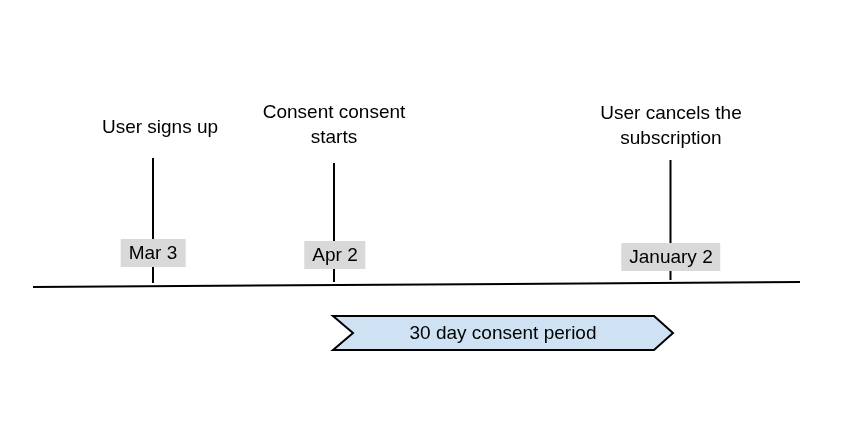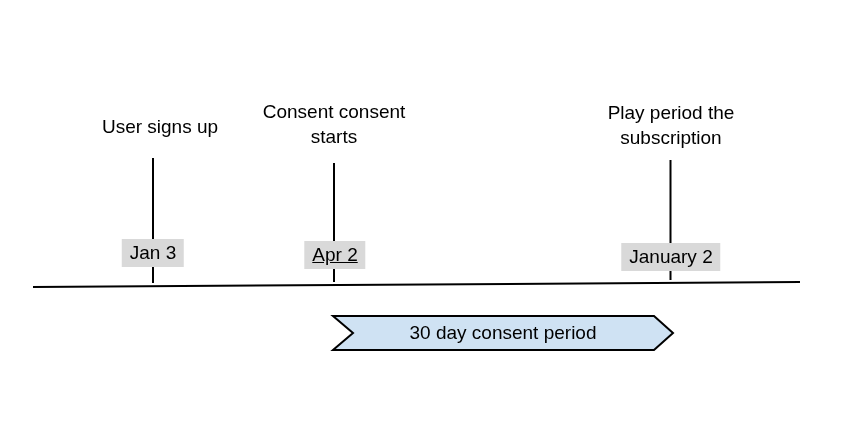--- a/index.html
+++ b/index.html
@@ -52,21 +52,21 @@
     position: absolute;
     transform: translateX(-50%);
     background: var(--label_bg, #d9d9d9);
     font-size: 19px;
     line-height: 26px;
     padding: 1px 8px;
     text-align: center;
     white-space: nowrap;
   }
   .date-label.d1 { left: 153px; top: 239px; }
-  .date-label.d2 { left: 335px; top: 241px; text-decoration: underline; }
+  .date-label.d2 { left: 335px; top: 241px; }
   .date-label.d3 { left: 671px; top: 243px; }
   .banner-label {
     position: absolute;
     left: 503px;
     top: 321px;
     transform: translateX(-50%);
     font-size: 19px;
     line-height: 24px;
     white-space: nowrap;
     text-align: left;
@@ -83,21 +83,21 @@
     <line class="tick" x1="334" y1="163" x2="334" y2="282"></line>
     <line class="tick" x1="670.5" y1="160" x2="670.5" y2="280"></line>
 
     <line class="axis" x1="33" y1="287" x2="800" y2="282"></line>
 
     <path class="banner-shape" d="M333,316 L654,316 L673,333 L654,350 L333,350 L353,333 Z"></path>
   </svg>
 
   <div class="event-label e1">User signs up</div>
   <div class="event-label e2">Consent consent starts</div>
-  <div class="event-label e3">Play period the subscription</div>
+  <div class="event-label e3">User cancels the subscription</div>
 
-  <div class="date-label d1">Jan 3</div>
+  <div class="date-label d1">Mar 3</div>
   <div class="date-label d2">Apr 2</div>
   <div class="date-label d3">January 2</div>
 
   <div class="banner-label">30 day consent period</div>
 
 </div>
 
 </body></html>

